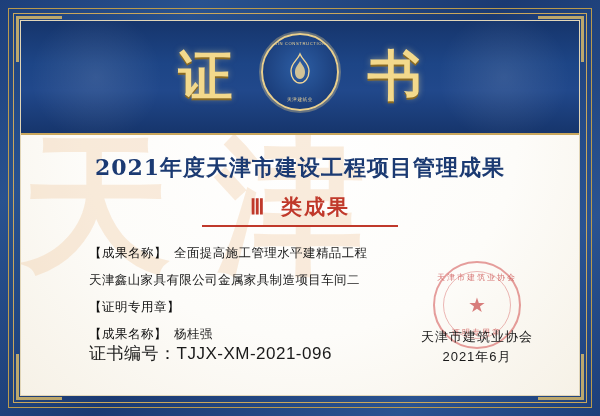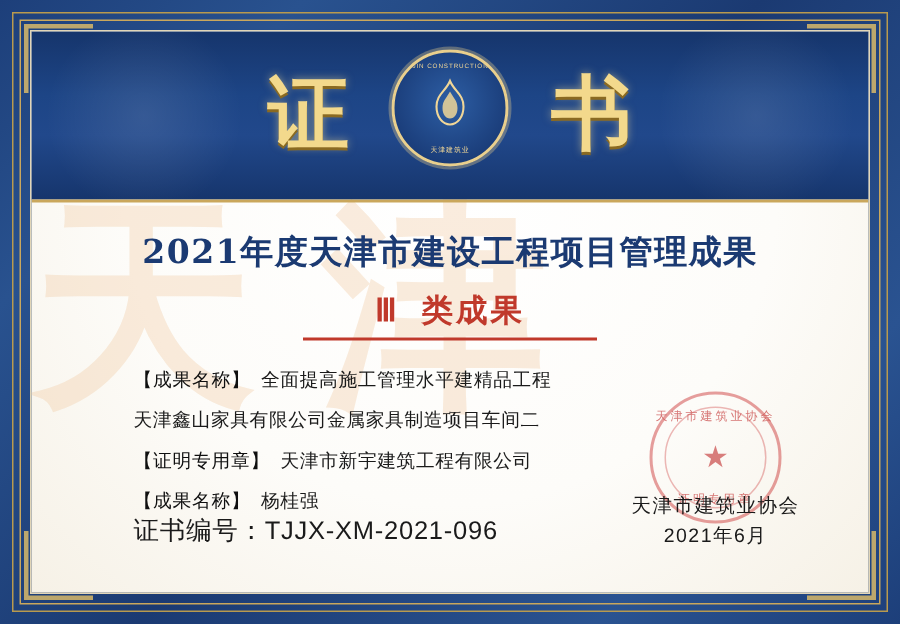--- a/index.html
+++ b/index.html
@@ -336,21 +336,20 @@
           <span class="field-label">【成果名称】</span>
           <span class="field-value">全面提高施工管理水平建精品工程</span>
         </div>
 
         <div class="field-row">
           <span class="field-value">天津鑫山家具有限公司金属家具制造项目车间二</span>
         </div>
 
         <div class="field-row">
           <span class="field-label">【证明专用章】</span>
-          <span class="field-value">天津市新宇建筑工程有限公司</span>
         </div>
 
         <div class="field-row">
           <span class="field-label">【成果名称】</span>
           <span class="field-value">杨桂强</span>
         </div>
 
       </div>
     </div>
 

